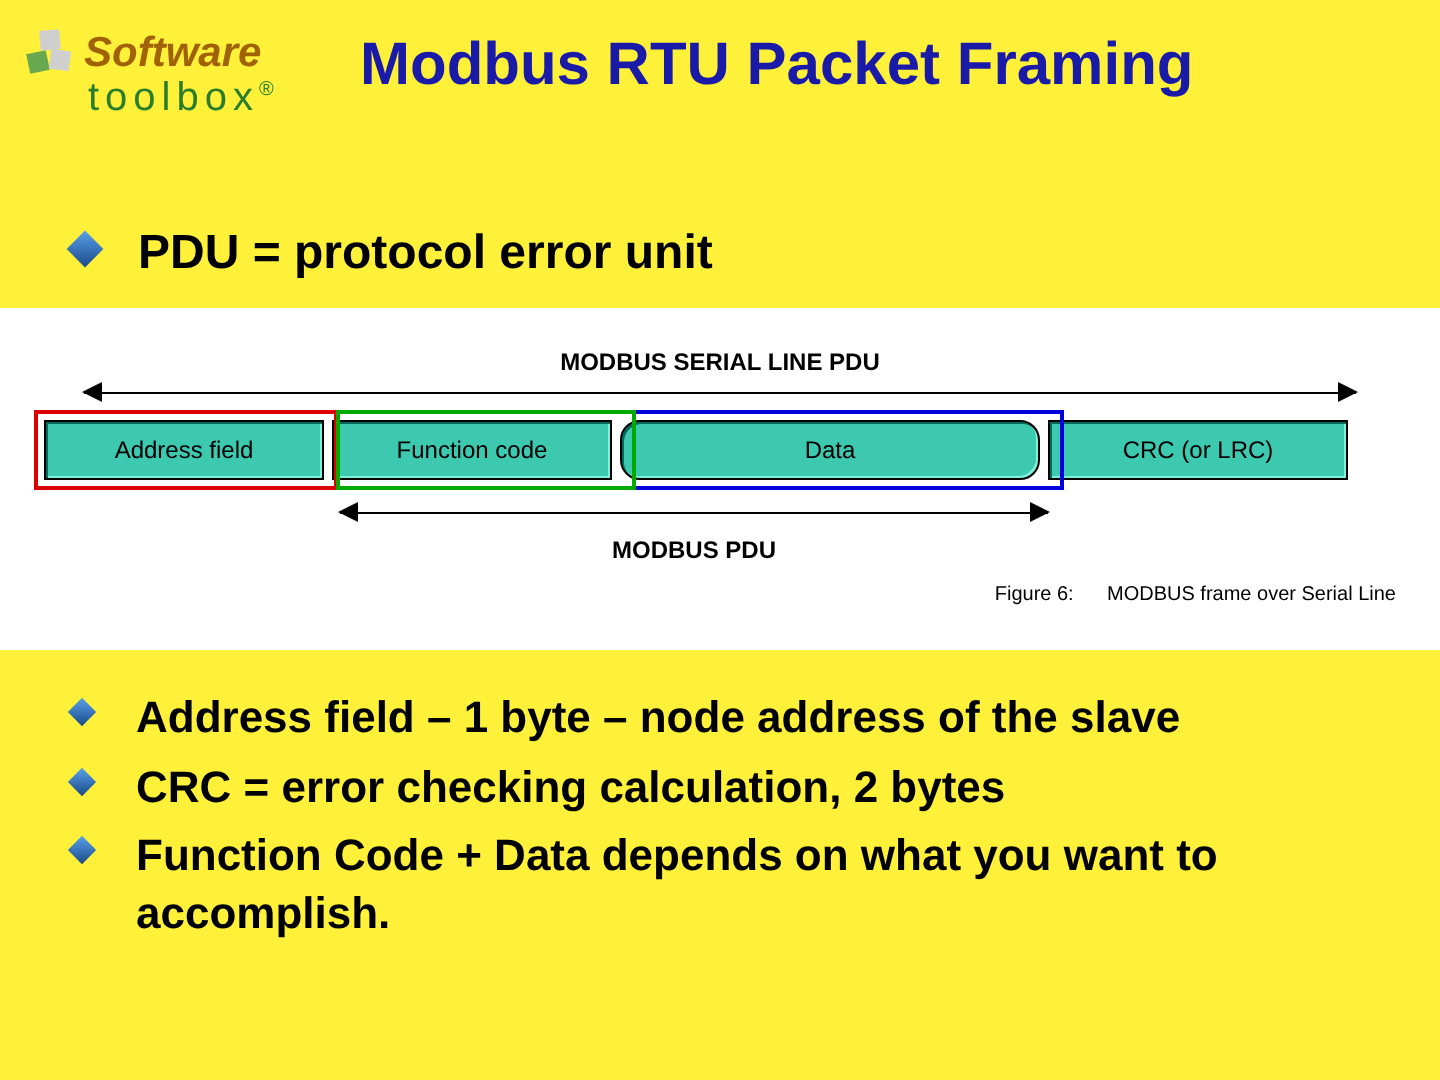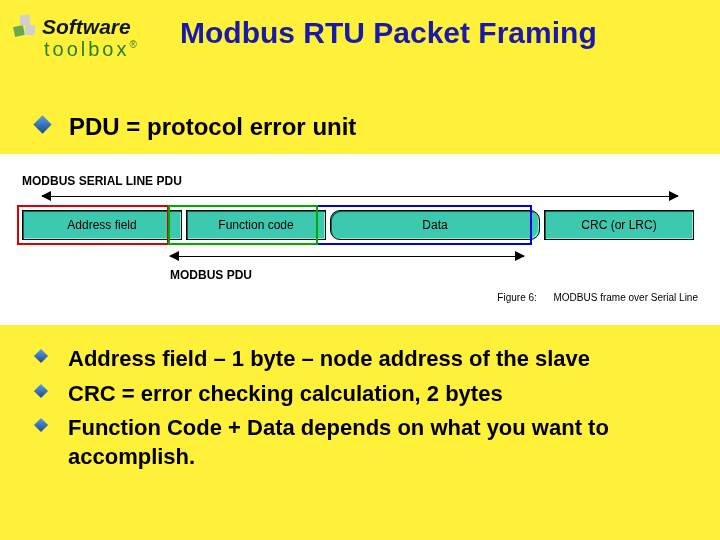--- a/index.html
+++ b/index.html
@@ -25,21 +25,21 @@
     align-items: center;
   }
   .logo-icon {
     width: 26px; height: 26px; margin-right: 4px;
   }
   .sw-text {
     font-size: 21px;
     font-weight: bold;
     font-style: italic;
   }
-  .sw-black { color: #0f172a; }
+  .sw-black { color: #a16207; }
   .tb-text {
     font-size: 20px;
     font-weight: normal;
     color: #2a7d2a;
     letter-spacing: 3px;
     margin-left: 32px;
     margin-top: -2px;
   }
   .tb-reg { font-size: 10px; vertical-align: super; letter-spacing: 0; }
   .title {
@@ -89,21 +89,21 @@
     margin: 12px 0 0 0;
     padding: 20px 22px 22px 22px;
     width: 720px;
     font-family: Arial, sans-serif;
     color: #000;
     position: relative;
   }
   .serial-label, .pdu-label {
     font-size: 12px;
     font-weight: bold;
-    text-align: left;
+    text-align: center;
   }
   .serial-arrow {
     position: relative;
     height: 14px;
     margin: 2px 20px 6px 20px;
   }
   .serial-arrow .line {
     position: absolute; top: 6px; left: 0; right: 0;
     border-top: 1.5px solid #000;
   }
@@ -121,21 +121,21 @@
   }
   .cell {
     background: #3cc9b0;
     border: 1px solid #000;
     box-shadow: 1px 1px 0 #006a5a inset, -1px -1px 0 #7ff0dd inset;
     font-size: 12px;
     text-align: center;
     padding: 7px 6px;
     color: #000;
   }
-  .c-addr { width: 160px; }
+  .c-addr { width: 140px; }
   .c-func { width: 140px; }
   .c-data { width: 210px; border-radius: 10px; }
   .c-crc  { width: 150px; }
   .outline {
     position: absolute;
     border-width: 2.5px;
     border-style: solid;
     top: -5px; bottom: -5px;
     pointer-events: none;
   }

